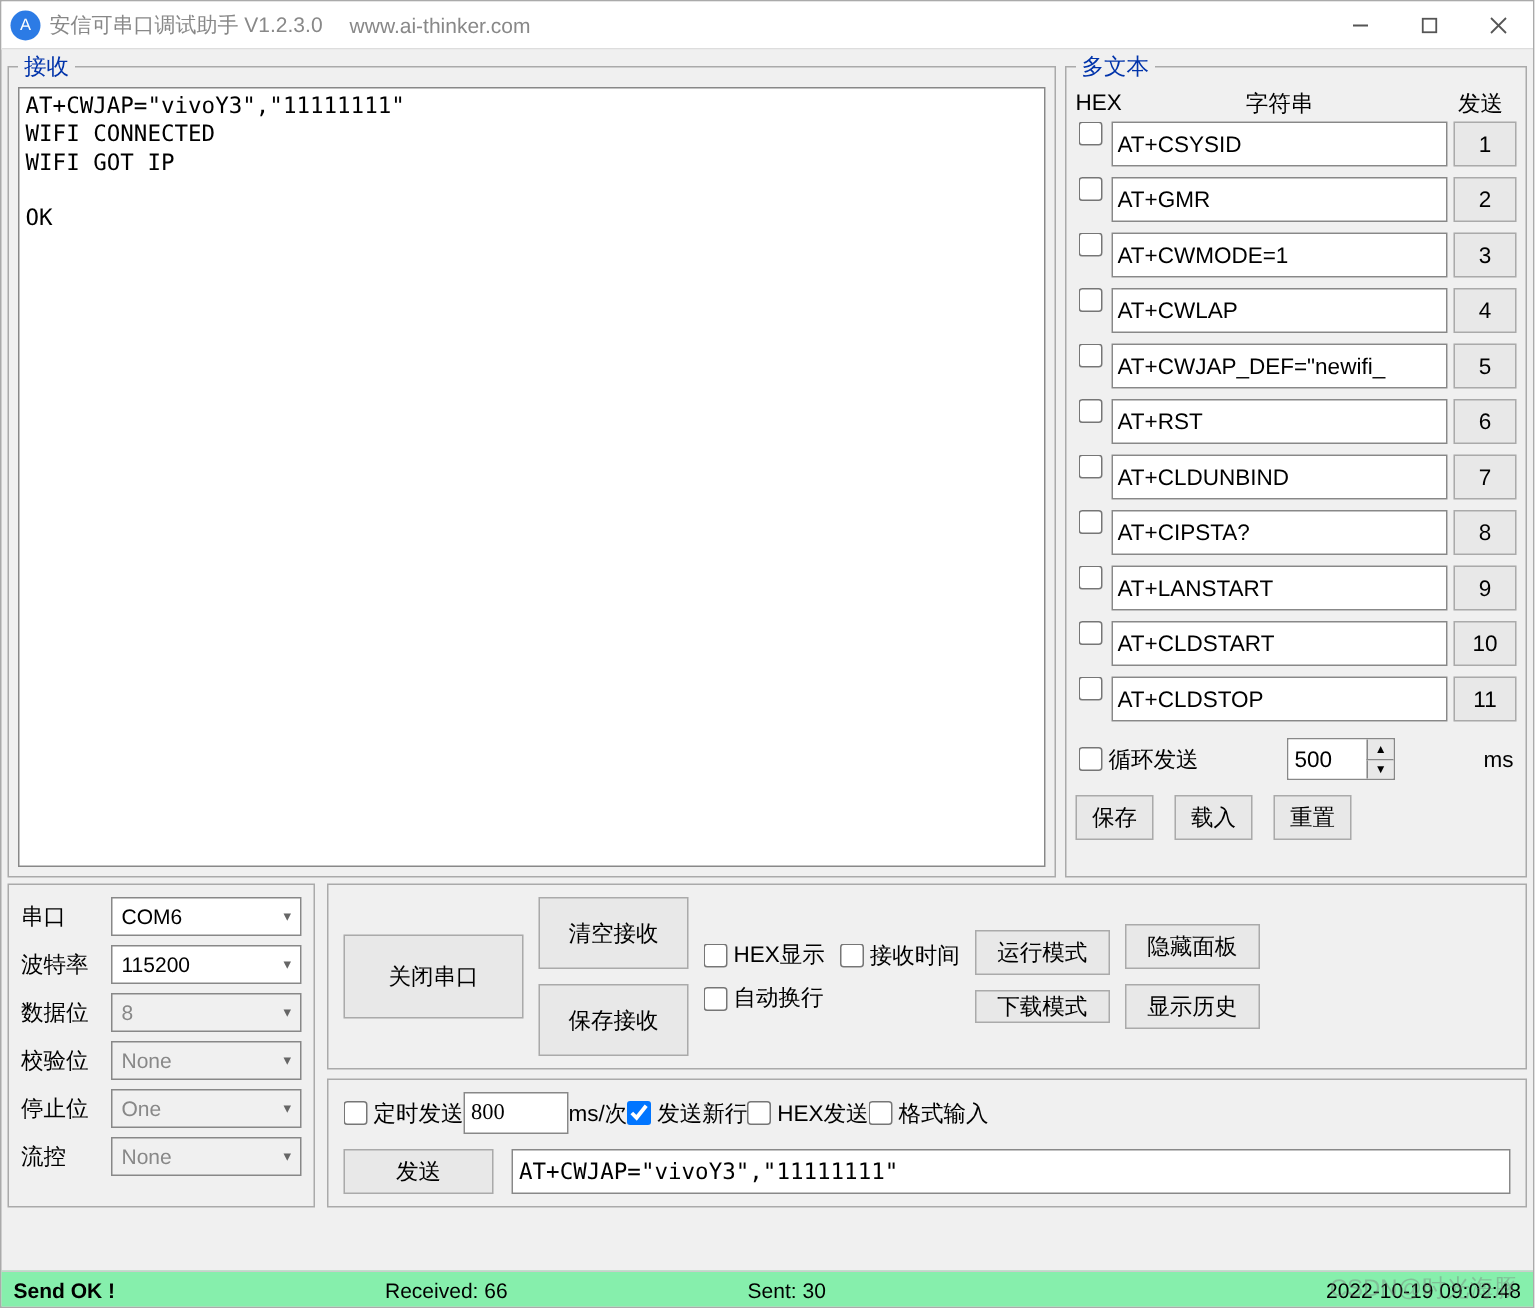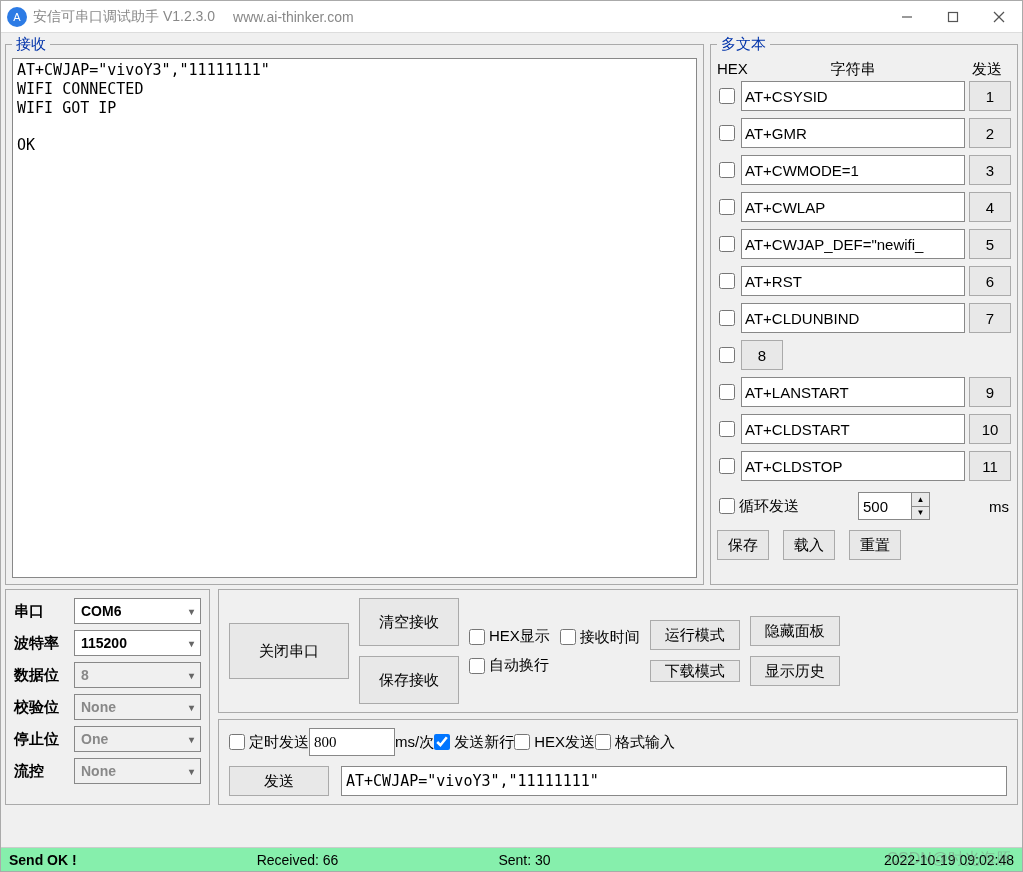--- a/index.html
+++ b/index.html
@@ -94,21 +94,21 @@
   }
   .multi-header {
     display: flex;
     font-size: 15px;
     padding: 2px 0 2px 0;
   }
   .multi-header .col-hex { width: 26px; }
   .multi-header .col-str { flex: 1; text-align: center; }
   .multi-header .col-send { width: 48px; text-align: center; }
   .multi-row {
-    display: flex; align-items: center; gap: 4px;
+    display: flex; align-items: flex-start; gap: 4px;
     margin-bottom: 7px;
   }
   .multi-row input[type=checkbox] { width: 16px; height: 16px; margin: 0 2px; }
   .multi-row .str-input {
     flex: 1; height: 30px;
     border: 1px solid #888;
     font-family: "SimSun", Arial, sans-serif;
     font-size: 15px;
     padding: 0 3px;
     background: #fff;
@@ -145,42 +145,42 @@
     font-size: 15px;
     cursor: pointer;
     font-family: inherit;
     display:flex; align-items:center; justify-content:center;
   }
   .btn.small { height:30px; padding:0 10px; }
 
   
   .lower { display:flex; gap:8px; margin-top:2px; }
   .port-panel { width: 205px; padding:8px 8px; }
-  .port-panel .prow { display:flex; align-items:center; margin-bottom:6px;font-weight:bold; }
+  .port-panel .prow { display:flex; align-items:center; margin-bottom:6px; }
   .port-panel .prow .plabel { width: 60px; font-size:15px; }
   .port-panel .prow .pselect { flex:1; height:26px; border:1px solid #888; background:#fff; display:flex; align-items:center; padding:0 6px; font-family:"SimSun",Arial; font-size:14px; position:relative; }
   .port-panel .prow .pselect.disabled { background:#f0f0f0; color:#888; }
   .port-panel .prow .pselect .chev { position:absolute; right:6px; font-size:10px; color:#666; }
 
   .control-panel { flex:1; display:flex; flex-direction:column; gap:6px; }
   .ctrl-row1 { padding:8px 10px; display:flex; align-items:center; gap:10px; flex-wrap:wrap; }
   .ctrl-row1 .btn { height:48px; }
   .ctrl-row1 .close-port-btn { height:56px; width:120px; }
   .ctrl-row1 .stack { display:flex; flex-direction:column; gap:10px; }
   .ck { display:flex; align-items:center; gap:4px; font-size:15px; }
   .ck input{width:16px;height:16px;margin:0;}
 
   .ctrl-row2 { padding:8px 10px; display:flex; flex-direction:column; gap:10px; }
   .sendline1 { display:flex; align-items:center; gap:0; flex-wrap:wrap; font-size:15px;}
   .sendline2 { display:flex; align-items:center; gap:12px; }
   .send-input {
     flex:1; height:30px; border:1px solid #888; background:#fff;
     font-family:"SimSun",monospace; font-size:15px; padding:0 4px;
   }
-  .num-input { width:86px; height:28px; border:1px solid #888; font-family:"SimSun"; font-size:15px; padding:0 4px; }
+  .num-input { width:70px; height:28px; border:1px solid #888; font-family:"SimSun"; font-size:15px; padding:0 4px; }
 
   
   .statusbar {
     height: 24px;
     background: #86efac;
     border-top: 1px solid #ccc;
     display:flex; align-items:center;
     padding: 0 8px;
     font-size: 14px;
     flex-shrink:0;
@@ -270,20 +270,21 @@
               <input class="str-input" value="AT+RST" style="">
               <button class="send-btn">6</button>
             </div>
             <div class="multi-row">
               <input type="checkbox" style="">
               <input class="str-input" value="AT+CLDUNBIND" style="">
               <button class="send-btn">7</button>
             </div>
             <div class="multi-row">
               <input type="checkbox" style="">
+              <input class="str-input" value="AT+CIPSTA?" style="">
               <button class="send-btn">8</button>
             </div>
             <div class="multi-row">
               <input type="checkbox" style="">
               <input class="str-input" value="AT+LANSTART" style="">
               <button class="send-btn">9</button>
             </div>
             <div class="multi-row">
               <input type="checkbox" style="">
               <input class="str-input" value="AT+CLDSTART" style="">

